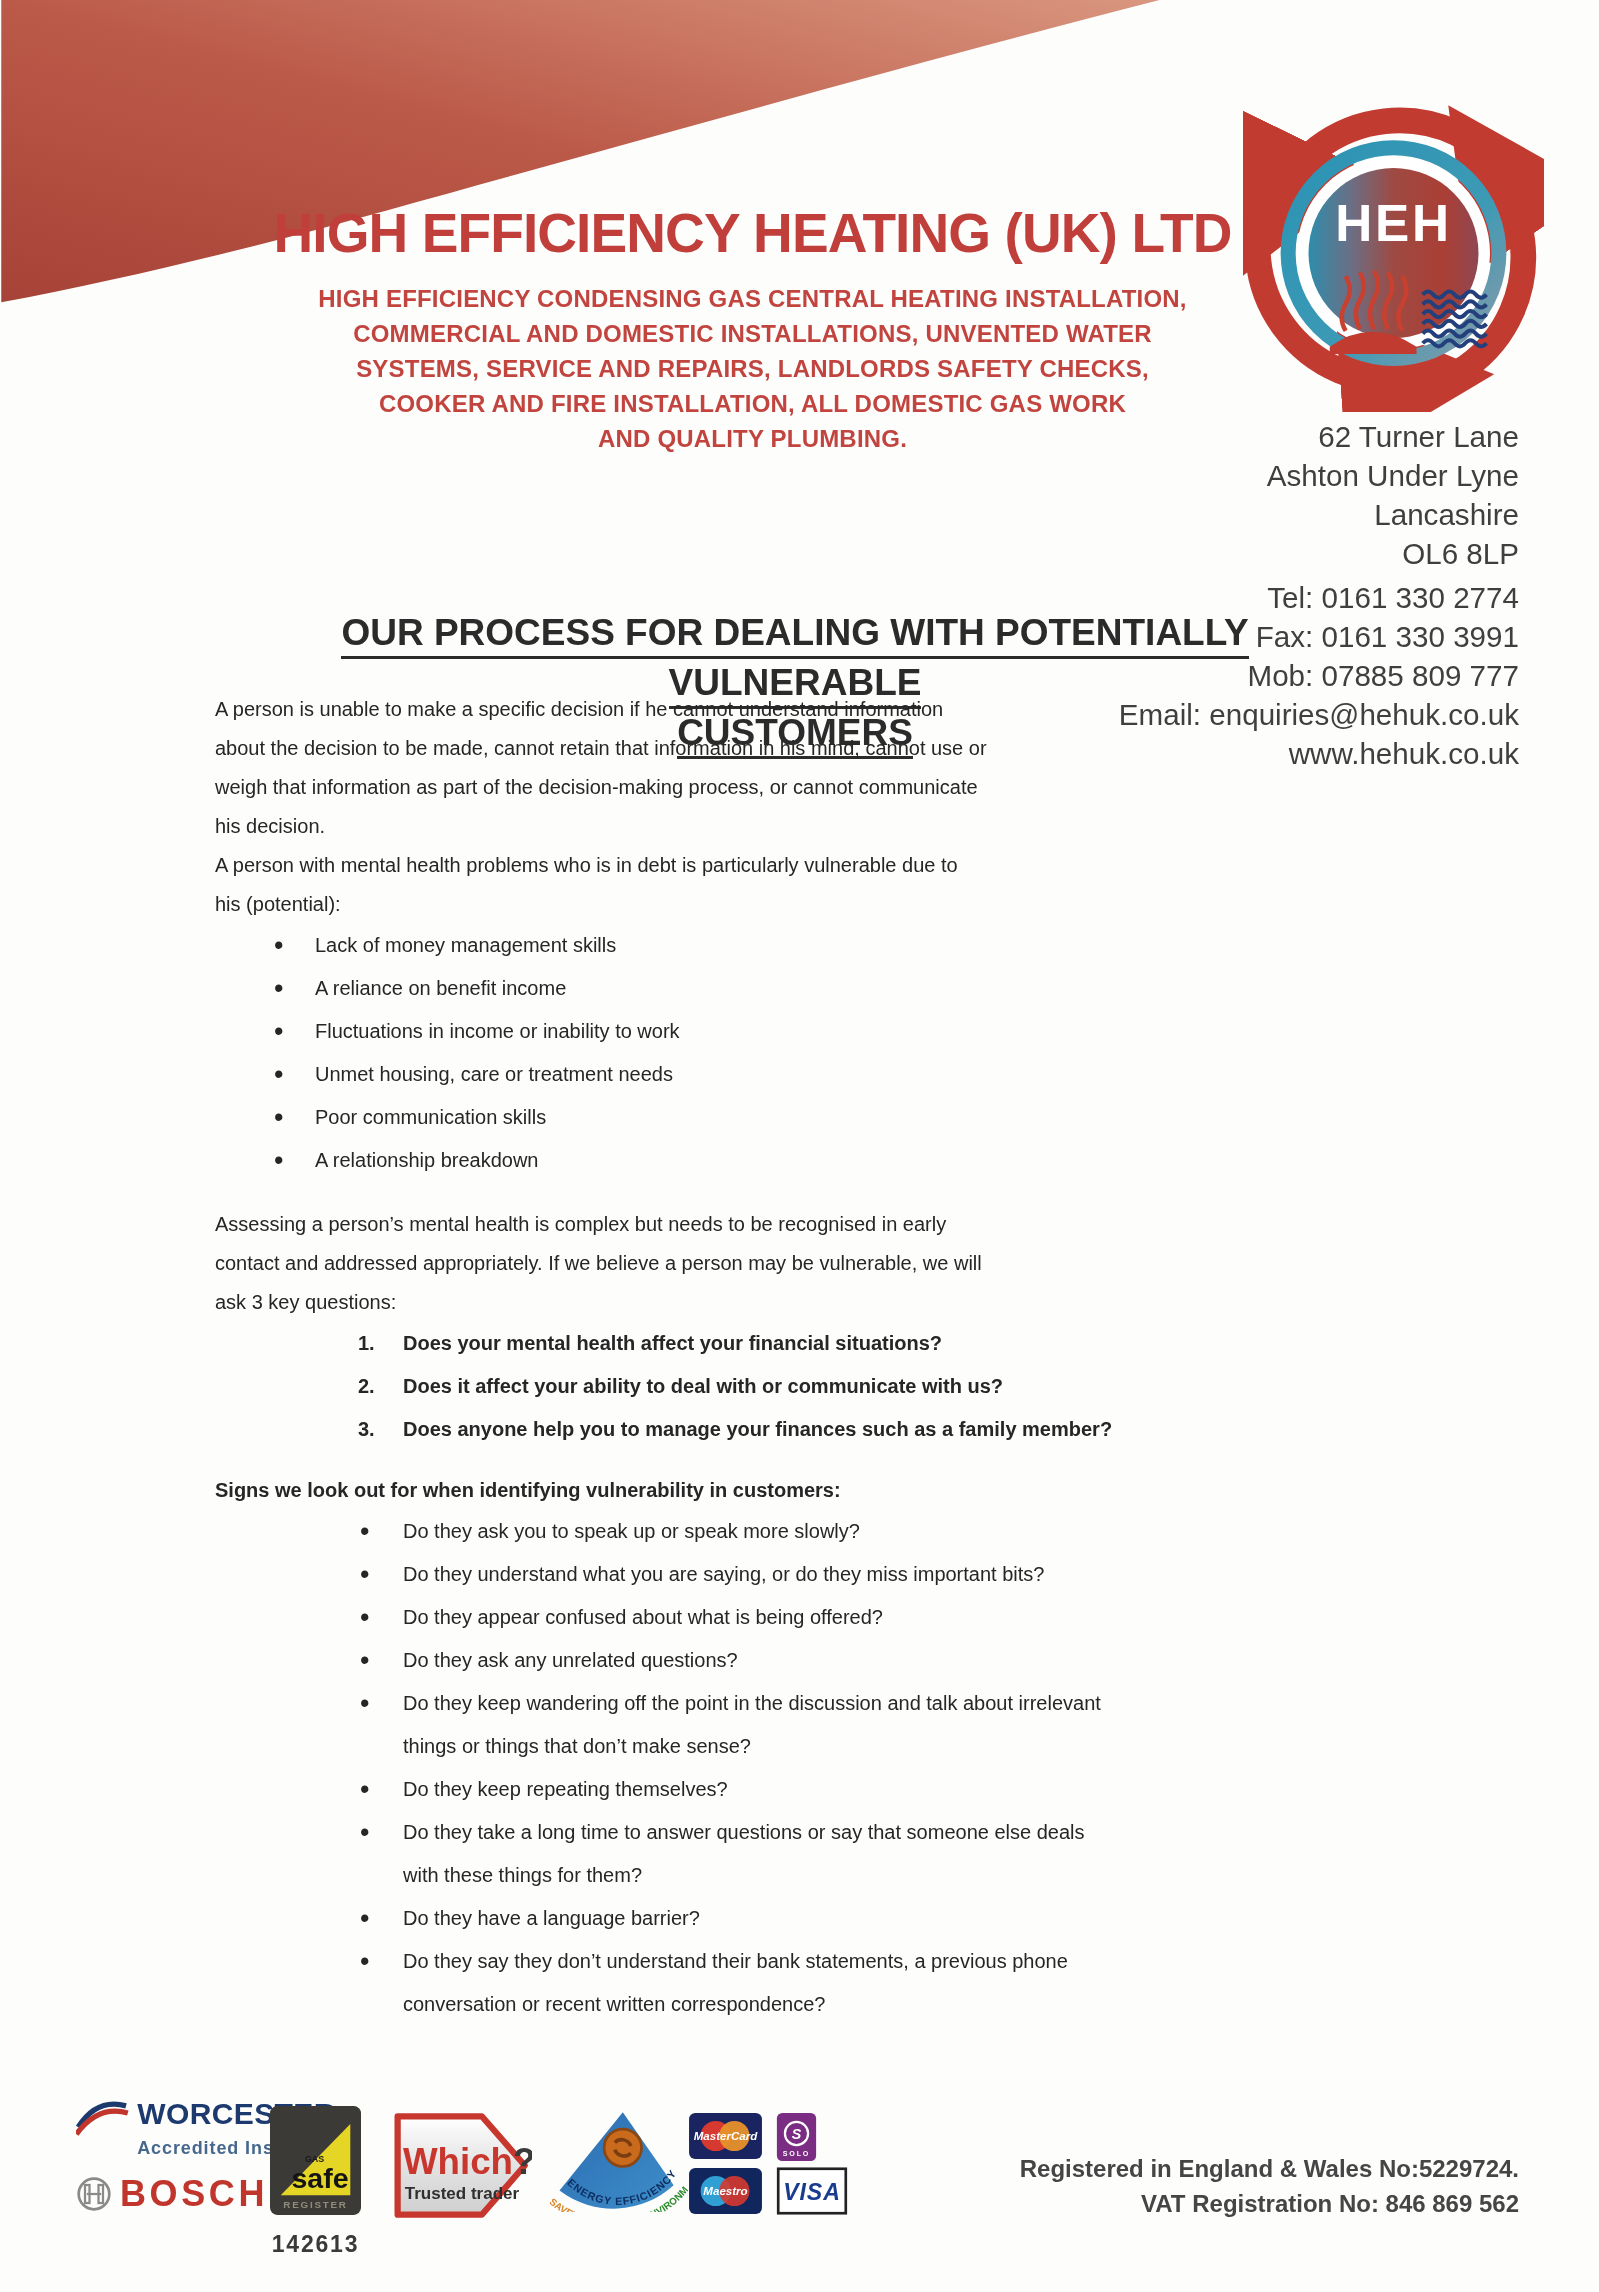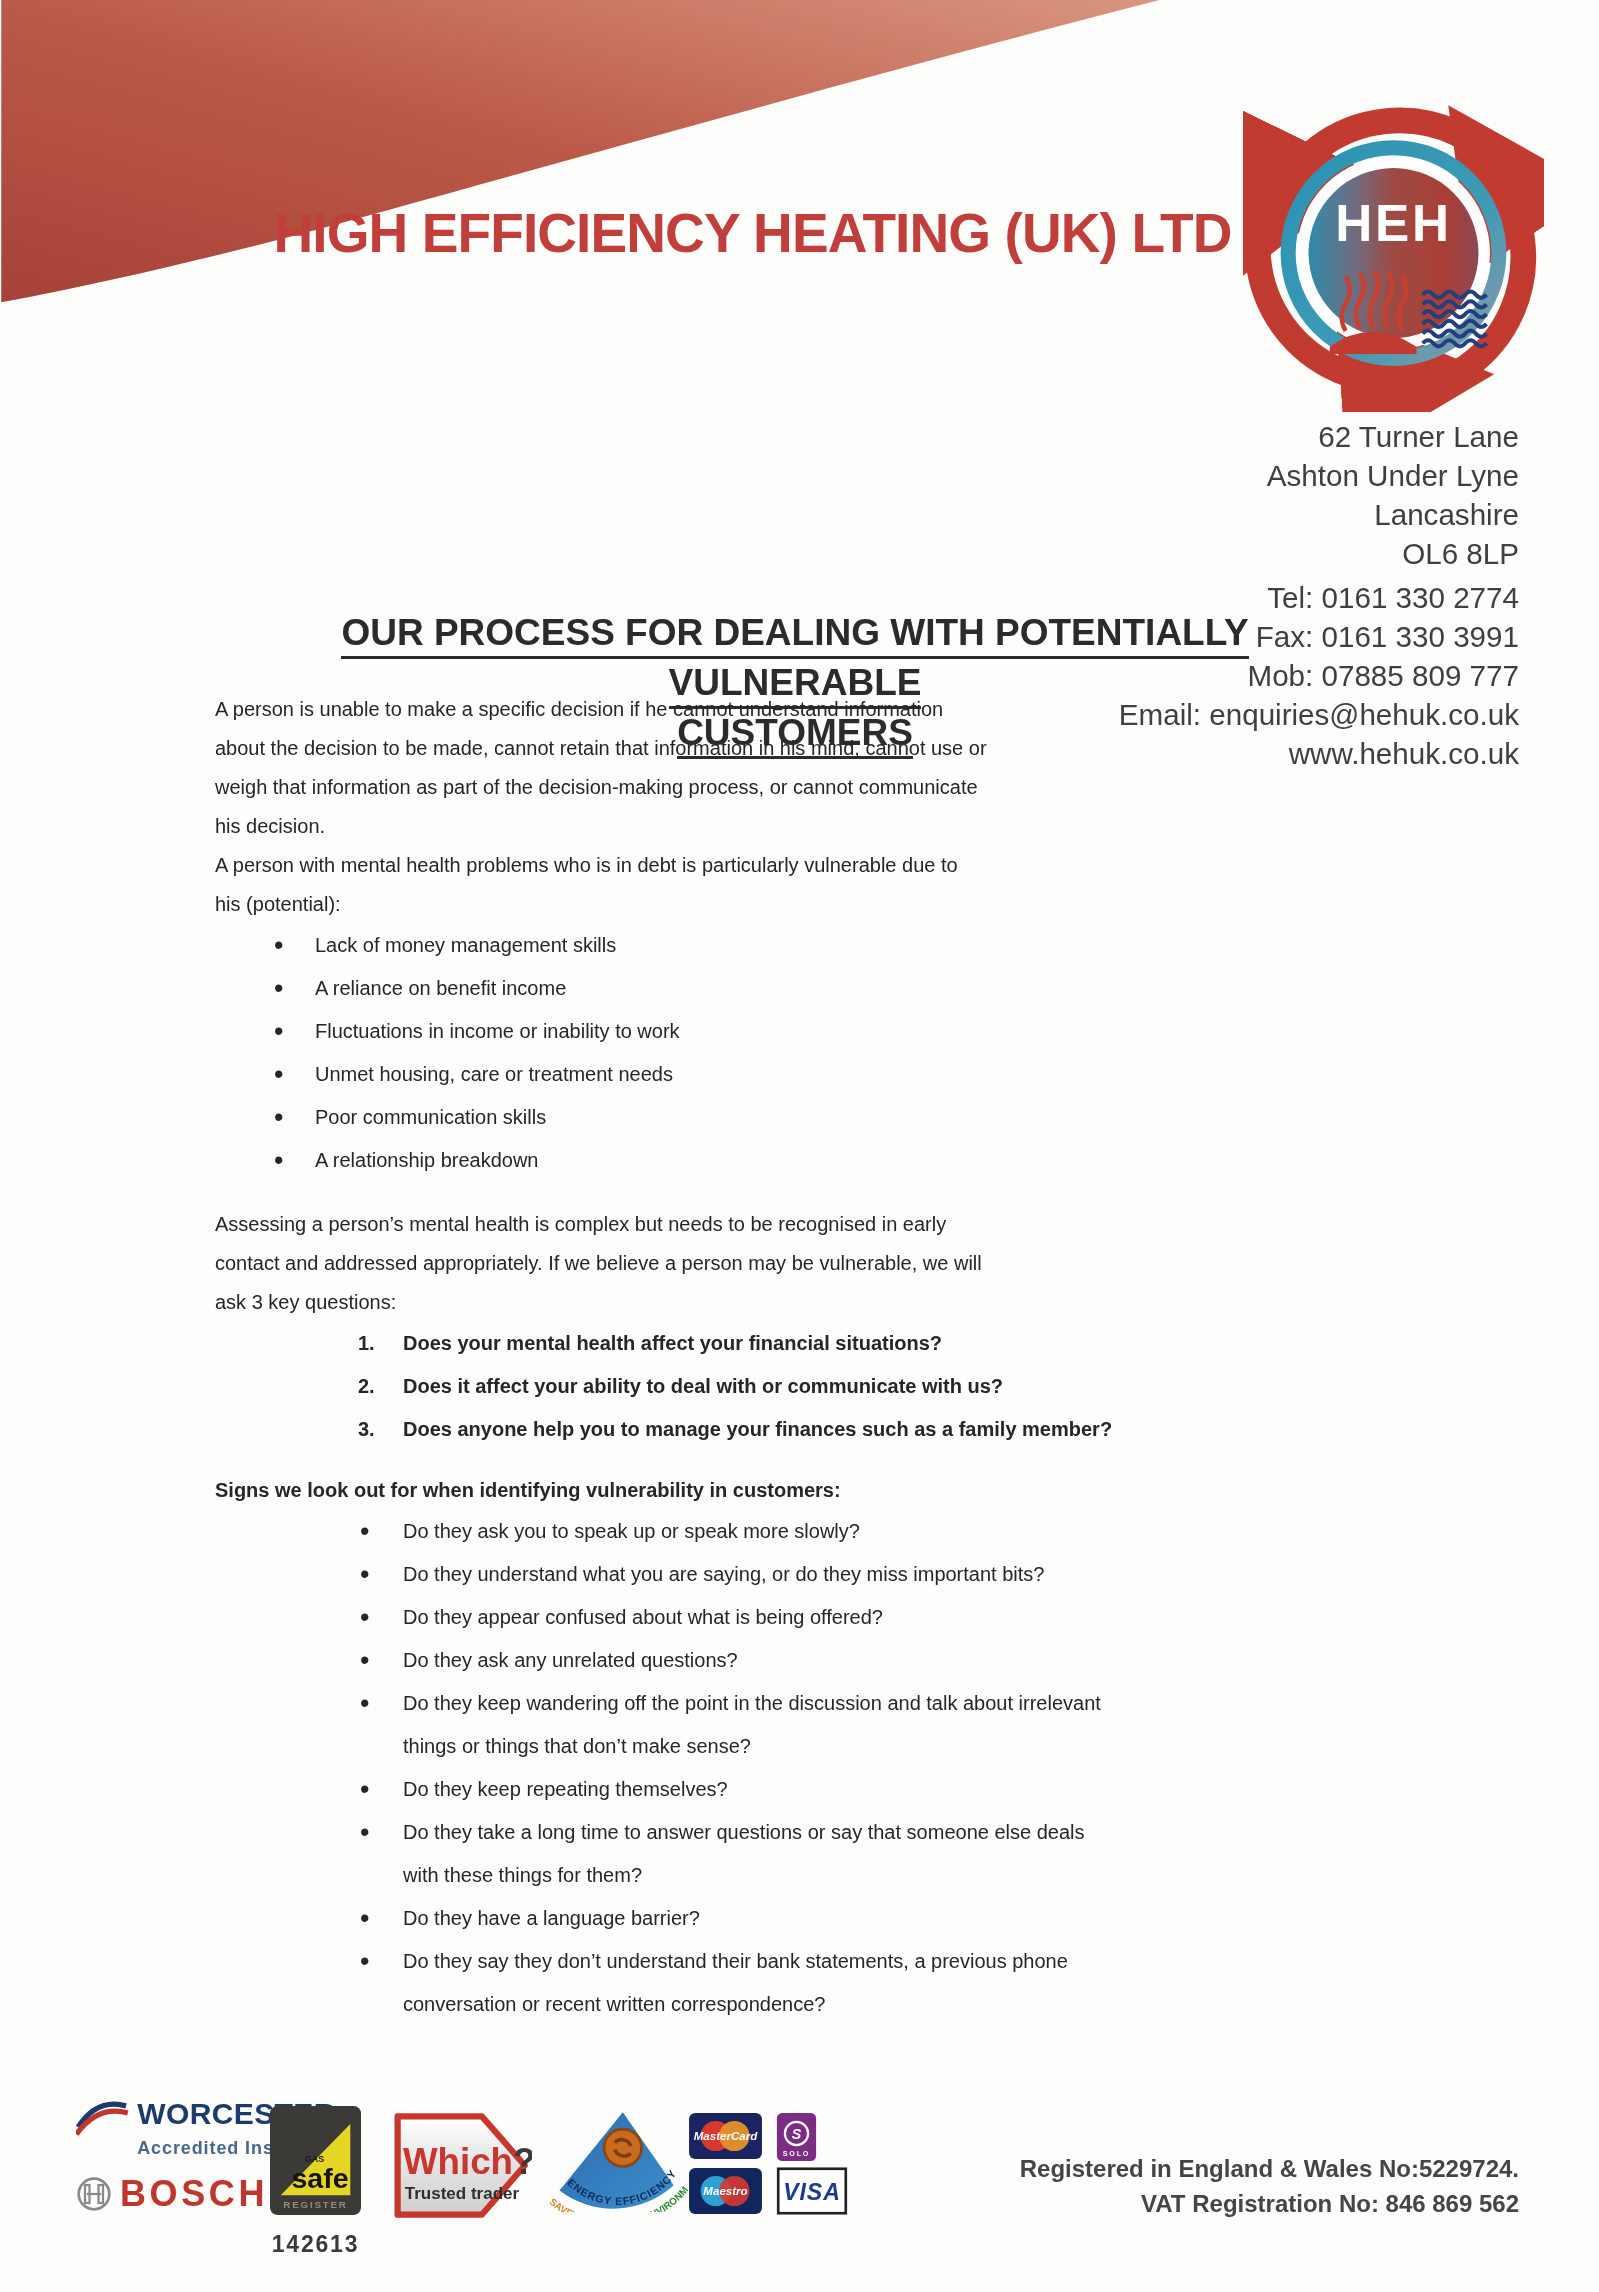--- a/index.html
+++ b/index.html
@@ -101,20 +101,25 @@
       <path d="M203,254 q6,-7 12,0 t12,0 t12,0 t12,0 t12,0 t12,0"></path>
       <path d="M203,265 q6,-7 12,0 t12,0 t12,0 t12,0 t12,0 t12,0"></path>
       <path d="M203,276 q6,-7 12,0 t12,0 t12,0 t12,0 t12,0 t12,0"></path>
       <path d="M203,287 q6,-7 12,0 t12,0 t12,0 t12,0 t12,0 t12,0"></path>
       <path d="M203,298 q6,-7 12,0 t12,0 t12,0 t12,0 t12,0 t12,0"></path>
     </g>
   </svg>
 
   <div class="company">
     <div class="company-name">HIGH EFFICIENCY HEATING (UK) LTD</div>
+    <div class="tagline prelines">HIGH EFFICIENCY CONDENSING GAS CENTRAL HEATING INSTALLATION,
+COMMERCIAL AND DOMESTIC INSTALLATIONS, UNVENTED WATER
+SYSTEMS, SERVICE AND REPAIRS, LANDLORDS SAFETY CHECKS,
+COOKER AND FIRE INSTALLATION, ALL DOMESTIC GAS WORK
+AND QUALITY PLUMBING.</div>
   </div>
 
   <div class="addr">
     <div>
 
     <div>62 Turner Lane</div>
         <div>Ashton Under Lyne</div>
         <div>Lancashire</div>
         <div>OL6 8LP</div>
       </div>

